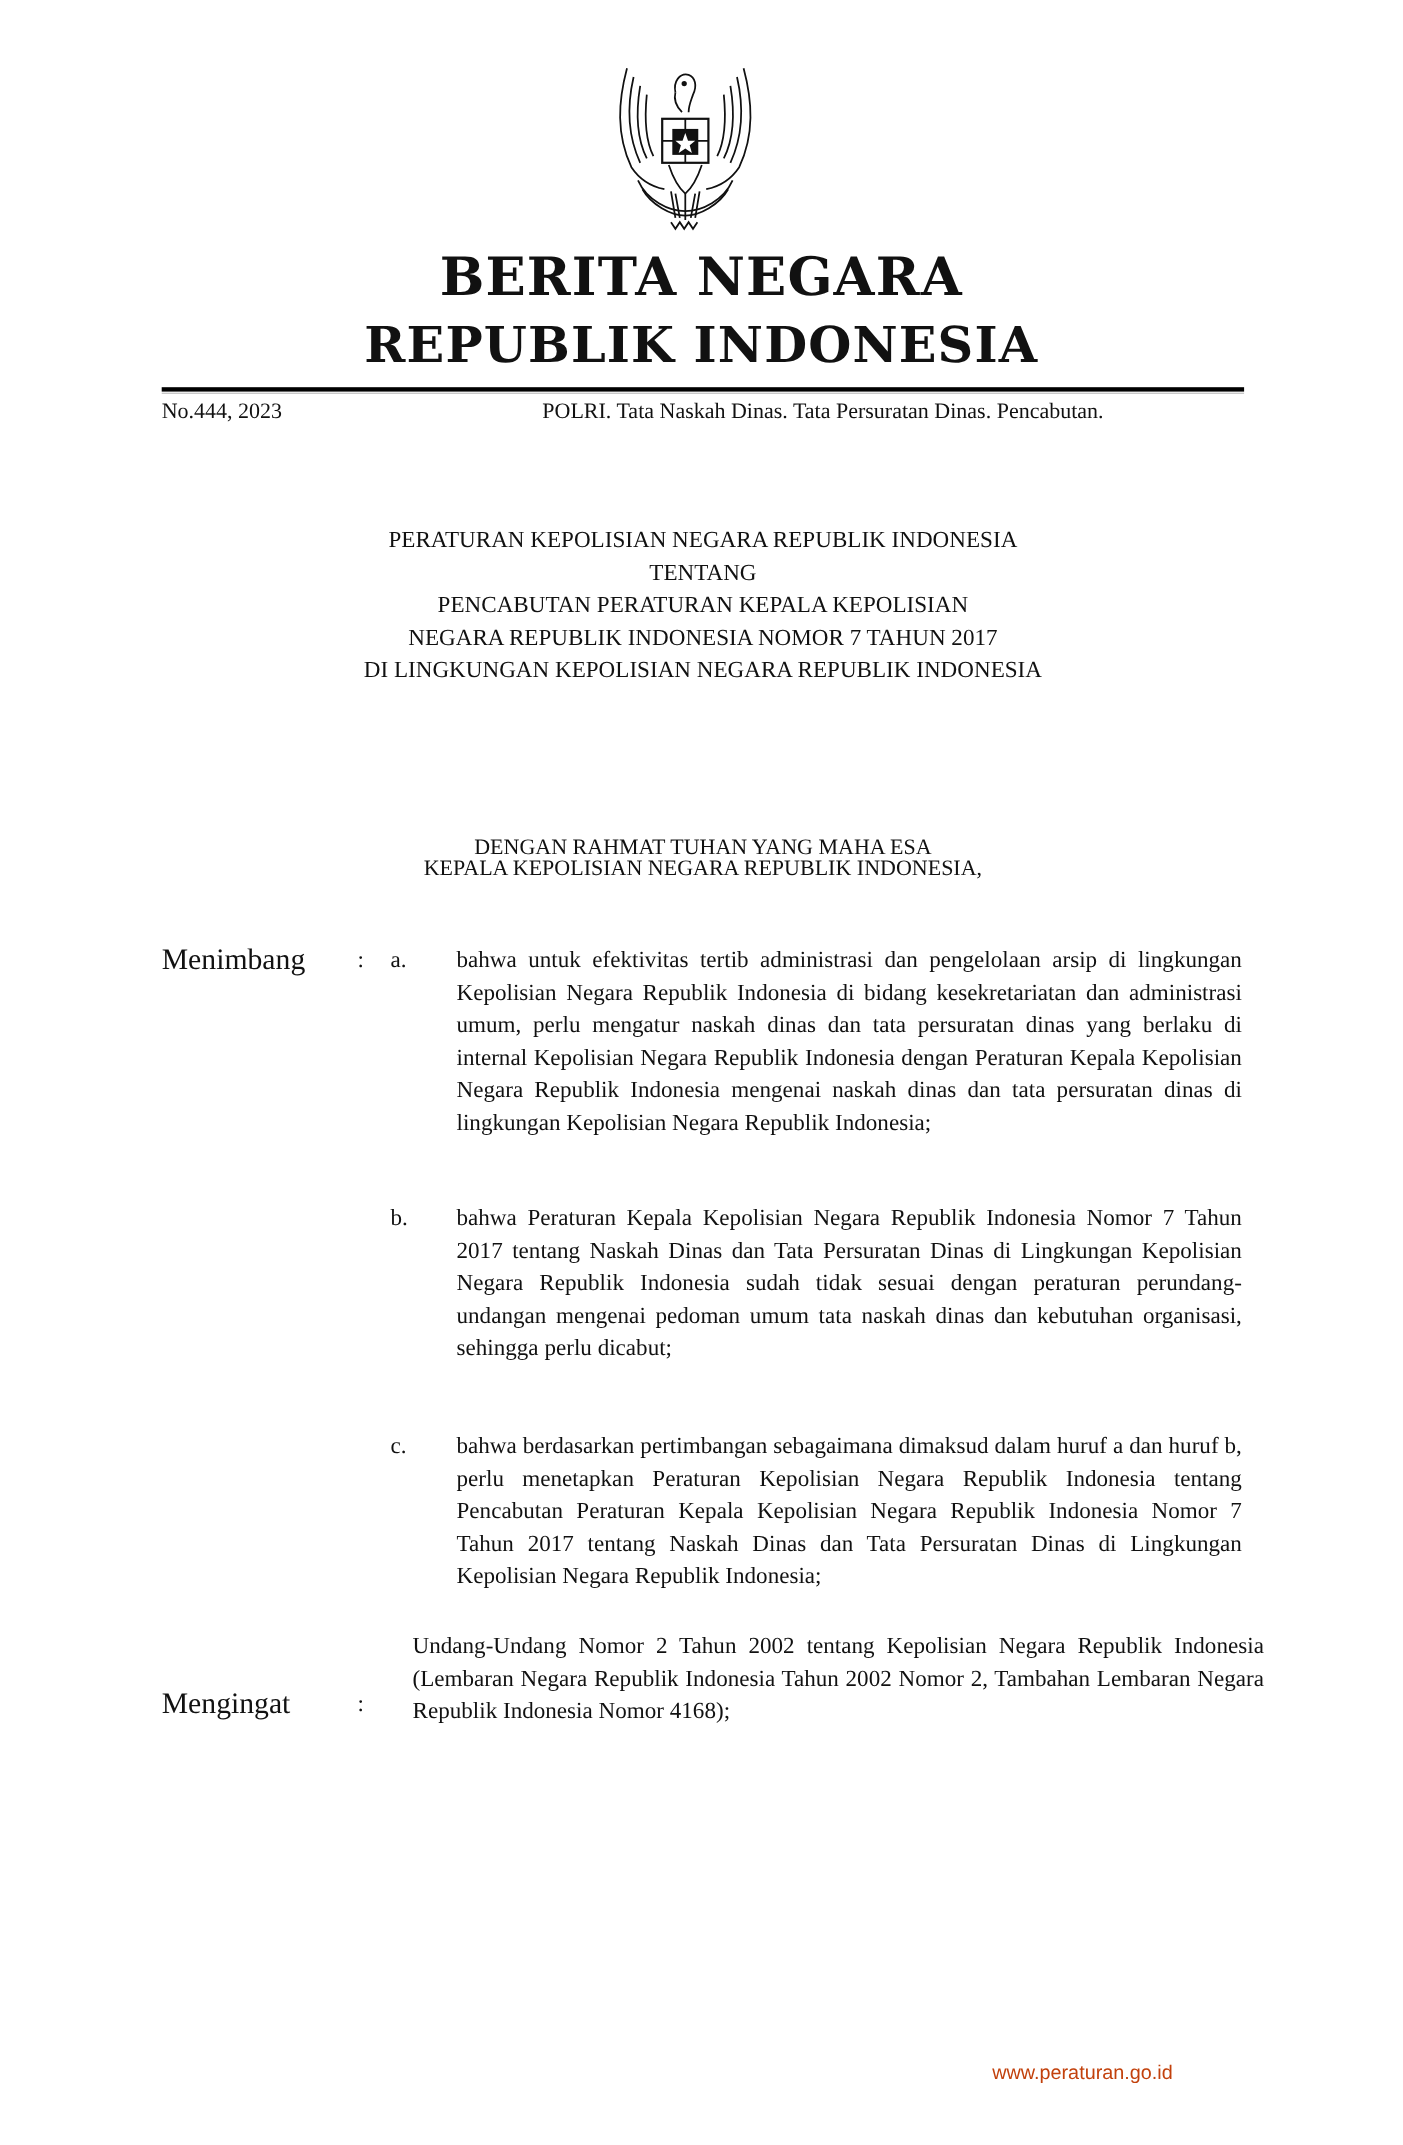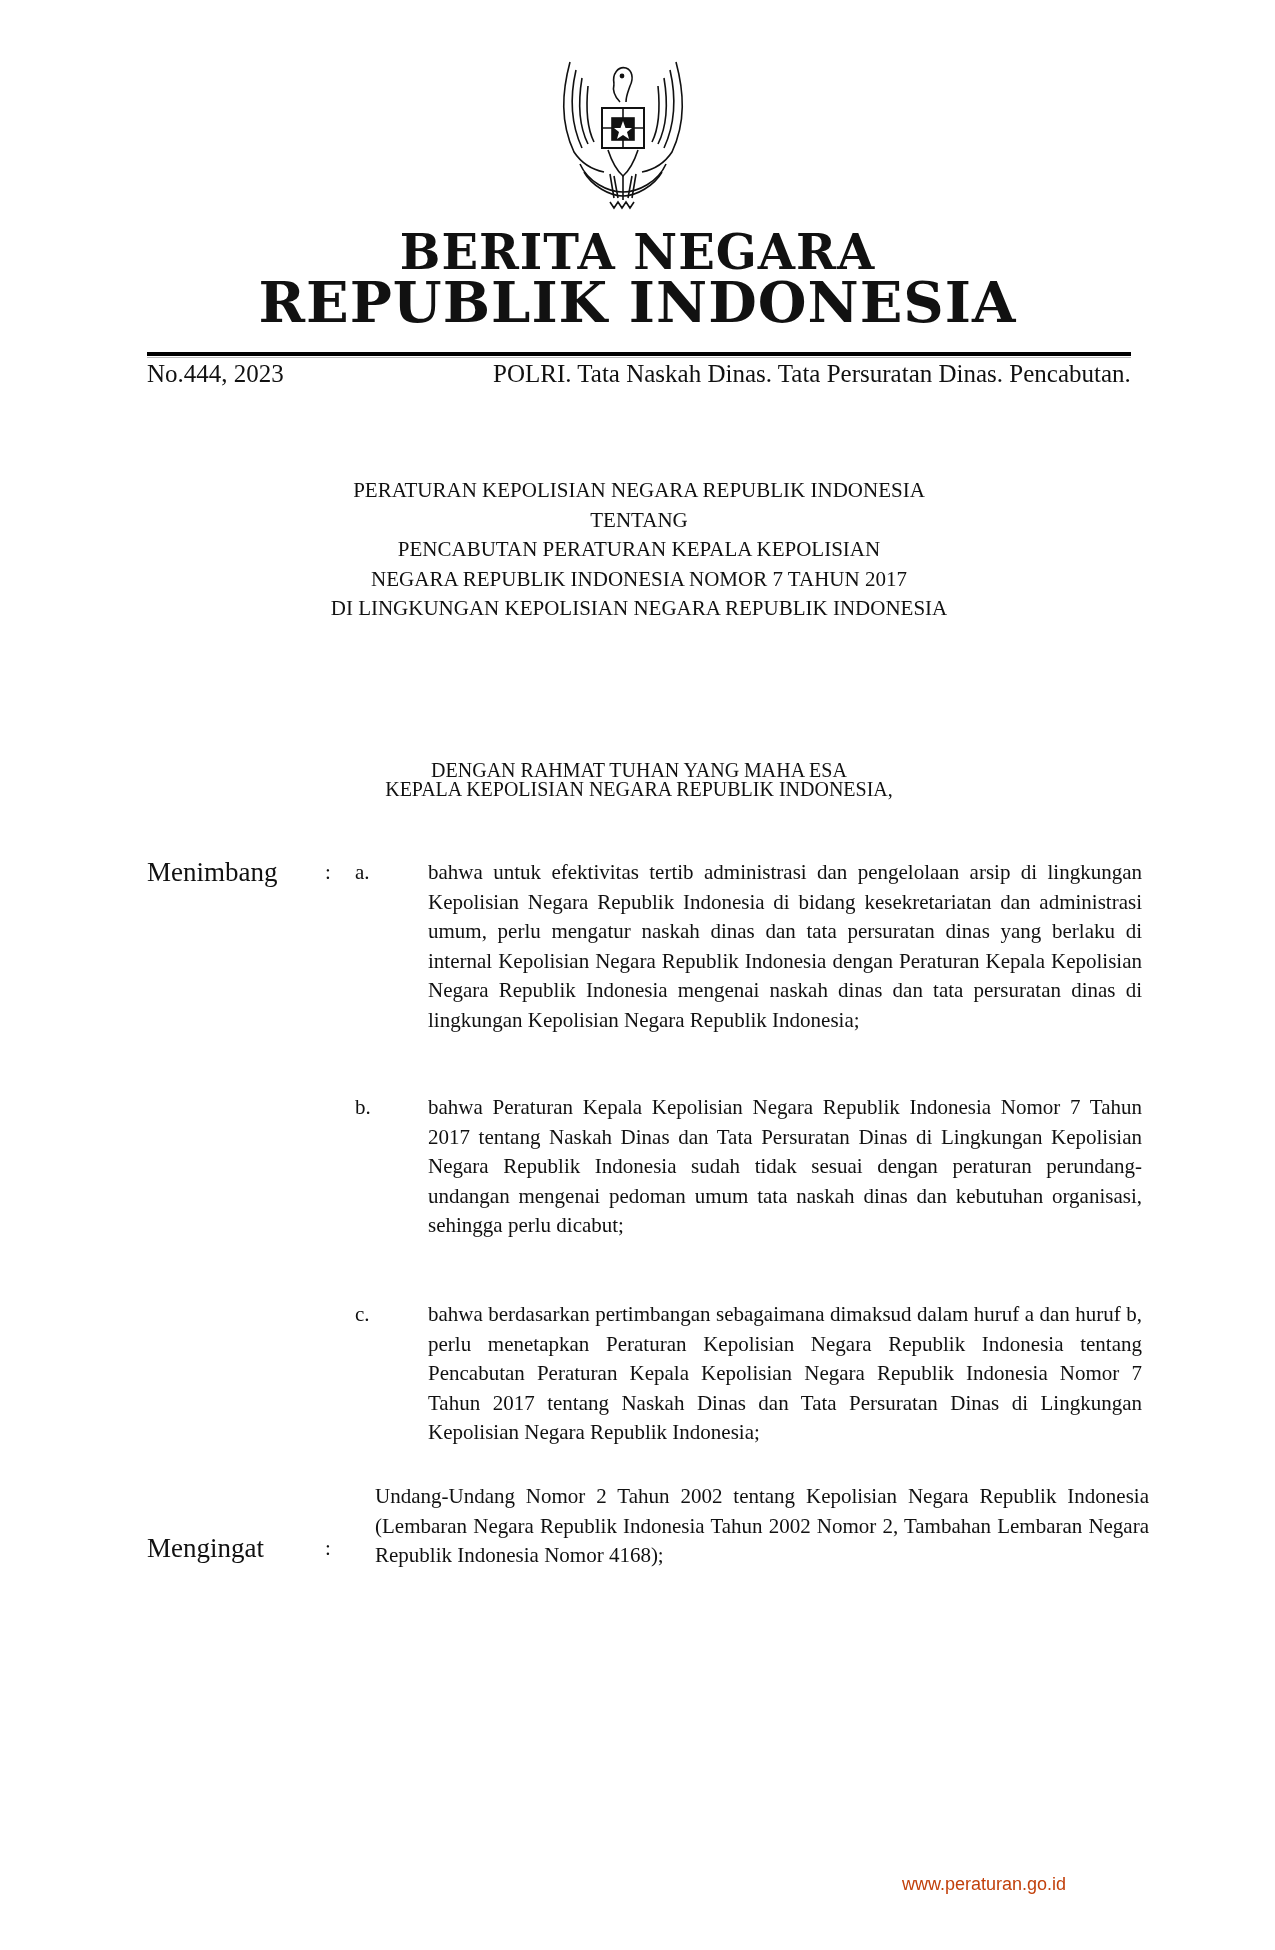--- a/index.html
+++ b/index.html
@@ -3,37 +3,37 @@
 <meta charset="utf-8">
 <style>
   html, body { margin: 0; padding: 0; background: #ffffff; }
   body { width: 1275px; height: 1950px; position: relative; overflow: hidden;
          font-family: "DejaVu Serif", "Liberation Serif", serif; color: #111; }
   .page { position: absolute; left: 0; top: 0; width: 1117px; height: 1950px; }
   .emblem { position: absolute; left: 552px; top: 52px; width: 142px; height: 158px; }
   .masthead { position: absolute; left: 0; width: 1275px; text-align: center;
               font-family: "DejaVu Serif", serif; font-weight: bold; letter-spacing: 1px; }
   .mh1 { top: 222px; font-size: 48px; line-height: 60px; }
-  .mh2 { top: 272px; font-size: 56px; line-height: 60px; }
+  .mh2 { top: 284px; font-size: 45px; line-height: 60px; }
   .rule { position: absolute; left: 147px; width: 984px; top: 352px; height: 4px; background: #000; }
   .rule2 { position: absolute; left: 147px; width: 984px; top: 357px; height: 1px; background: #bbb; }
-  .meta { position: absolute; top: 360px; font-size: 25px; line-height: 28px; font-family: "Liberation Serif", serif; }
+  .meta { position: absolute; top: 360px; font-size: 20px; line-height: 28px; font-family: "Liberation Serif", serif; }
   .meta-no { left: 147px; }
   .meta-subj { left: 493px; width: 640px; }
   .title-block { position: absolute; left: 147px; width: 984px; top: 476px; text-align: center;
                  font-size: 21px; line-height: 29.5px; font-family: "Liberation Serif", serif; }
   .title-block div { white-space: nowrap; }
   .center-line { position: absolute; left: 147px; width: 984px; text-align: center;
                  font-size: 20px; line-height: 28px; font-family: "Liberation Serif", serif; }
   .l-rahmat { top: 712px; margin-top: 44px; }
   .l-kepala { top: 775px; }
   .section-label { position: absolute; left: 147px; font-size: 27px; line-height: 29.5px; font-family: "Liberation Serif", serif; }
   .colon { position: absolute; left: 325px; font-size: 21px; line-height: 29.5px; font-family: "Liberation Serif", serif; }
   .item-marker { position: absolute; left: 355px; font-size: 21px; line-height: 29.5px; font-family: "Liberation Serif", serif; }
-  .item-text { position: absolute; left: 428px; width: 714px; font-size: 21px; line-height: 29.5px;
+  .item-text { position: absolute; left: 415px; width: 714px; font-size: 21px; line-height: 29.5px;
                text-align: justify; font-family: "Liberation Serif", serif; }
   .mengingat-text { position: absolute; left: 355px; width: 774px; font-size: 21px; line-height: 29.5px;
                     text-align: justify; font-family: "Liberation Serif", serif; }
   .footer { position: absolute; left: 902px; top: 1874px; font-family: "Liberation Sans", sans-serif;
             font-size: 18px; color: #c2410c; }
 </style>
 </head>
 <body>
 
 <div class="page">

